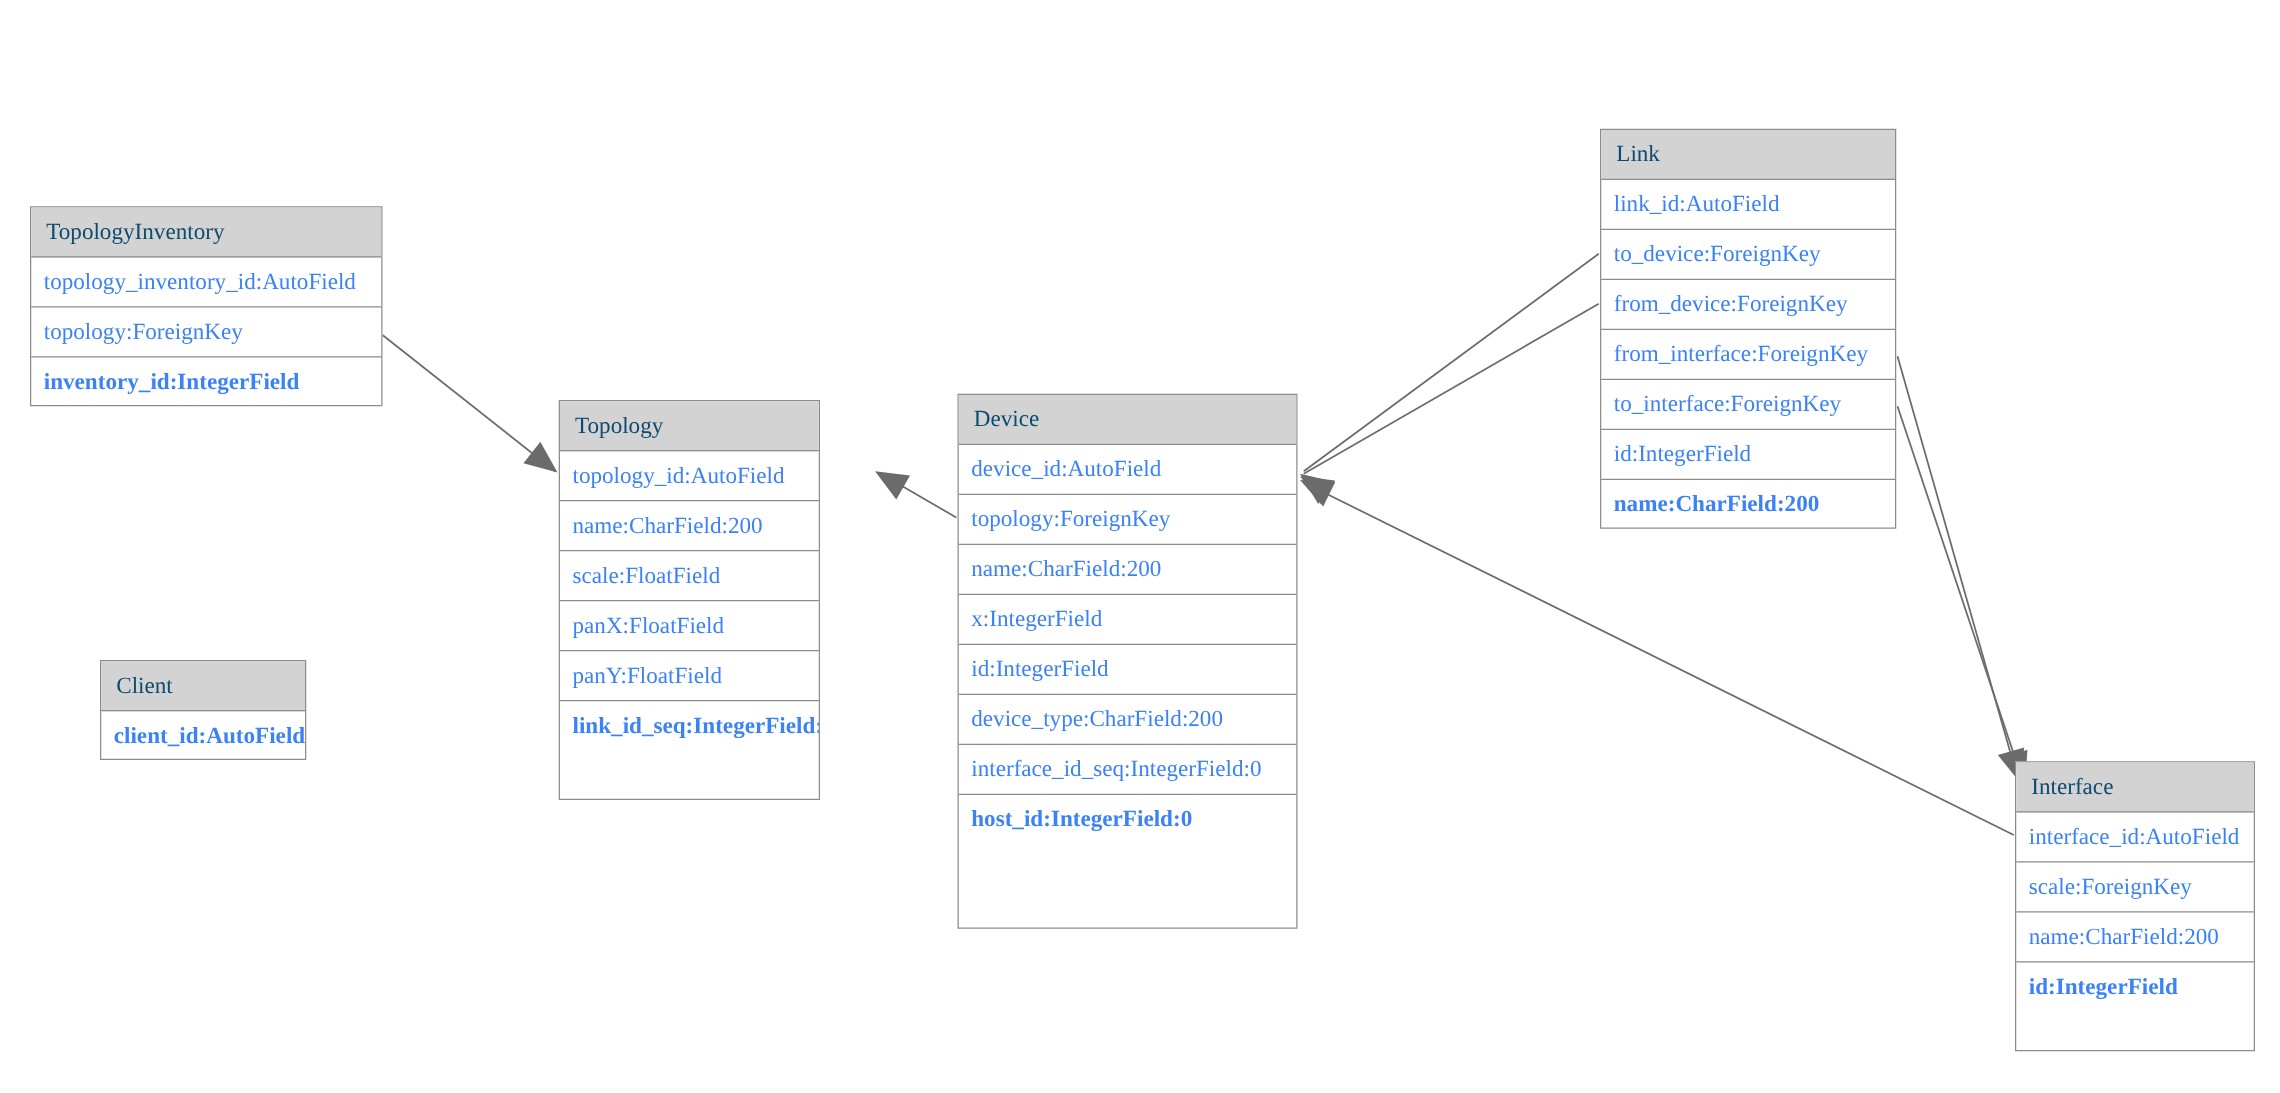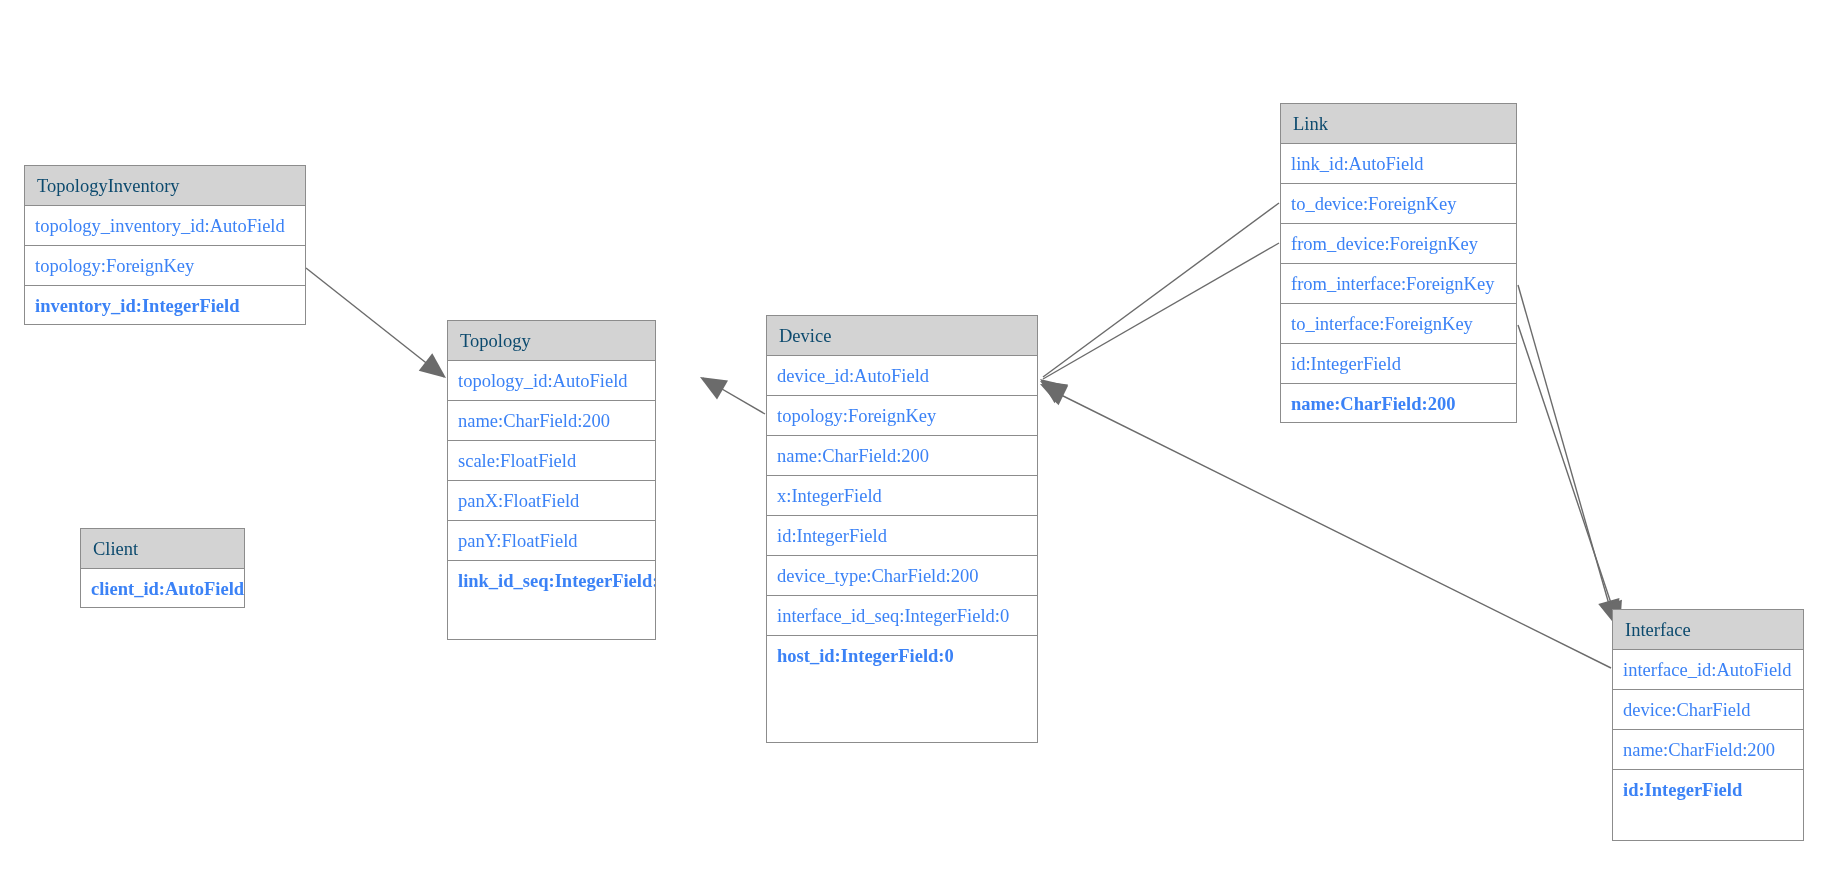--- a/index.html
+++ b/index.html
@@ -139,19 +139,19 @@
         <div class="uml-attr">to_device:ForeignKey</div>
         <div class="uml-attr">from_device:ForeignKey</div>
         <div class="uml-attr">from_interface:ForeignKey</div>
         <div class="uml-attr">to_interface:ForeignKey</div>
         <div class="uml-attr">id:IntegerField</div>
         <div class="uml-attr">name:CharField:200</div>
       </div>
       <div class="uml-class" style="left: 1612px; top: 570px; width: 192px; height: 232px; margin-top: 39px;">
         <div class="uml-class-header">Interface</div>
         <div class="uml-attr">interface_id:AutoField</div>
-        <div class="uml-attr">device:CharField</div>
+        <div class="uml-attr">scale:ForeignKey</div>
         <div class="uml-attr">name:CharField:200</div>
         <div class="uml-attr">id:IntegerField</div>
       </div>
     </div>
 
 </div>
 
 </body></html>

